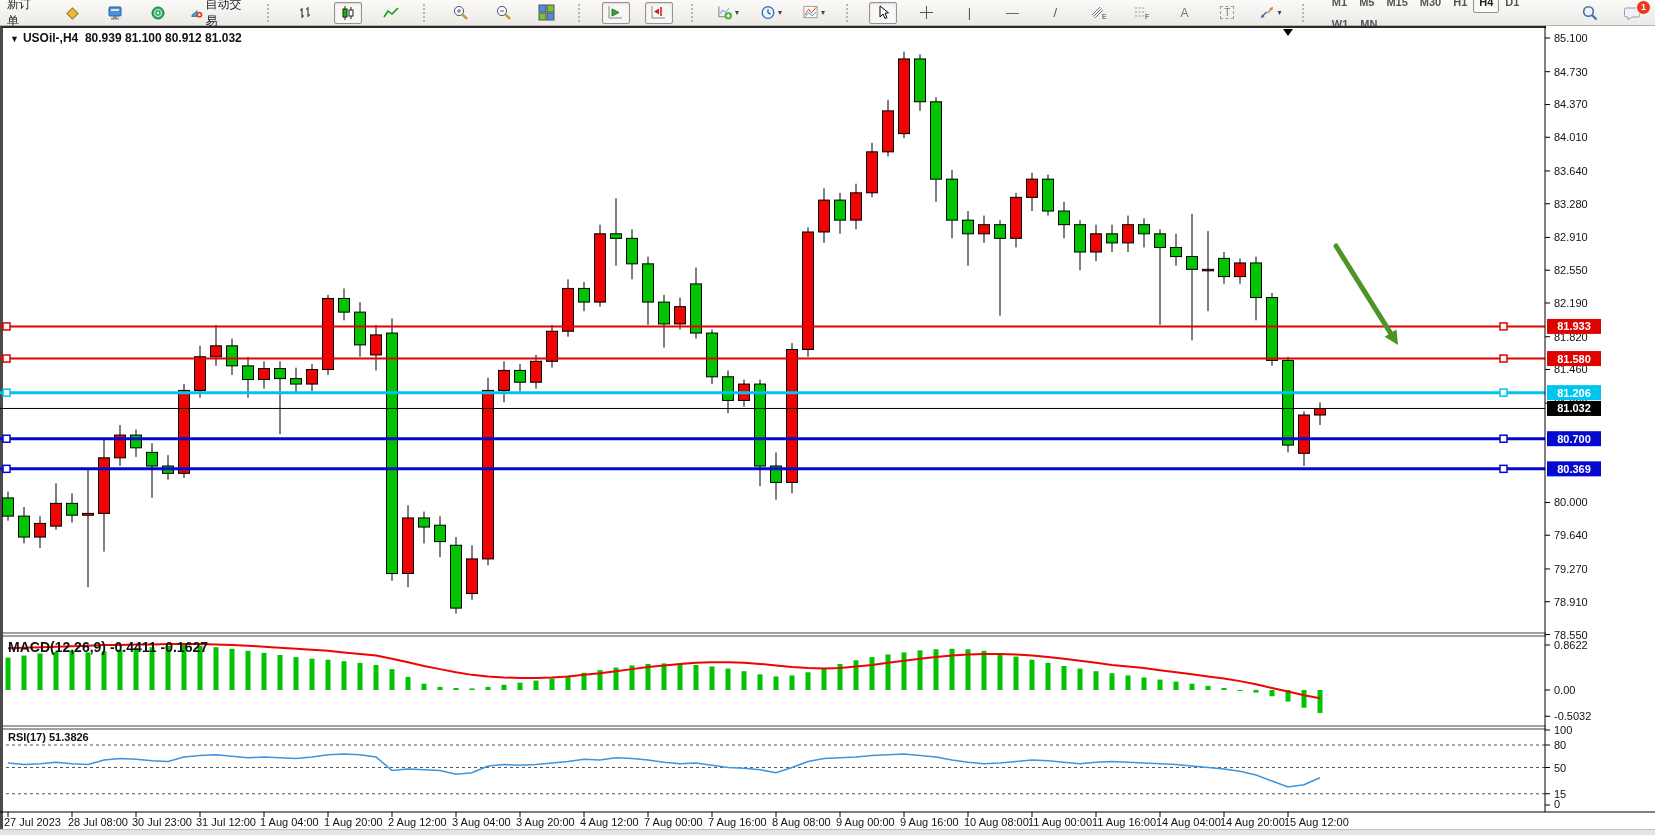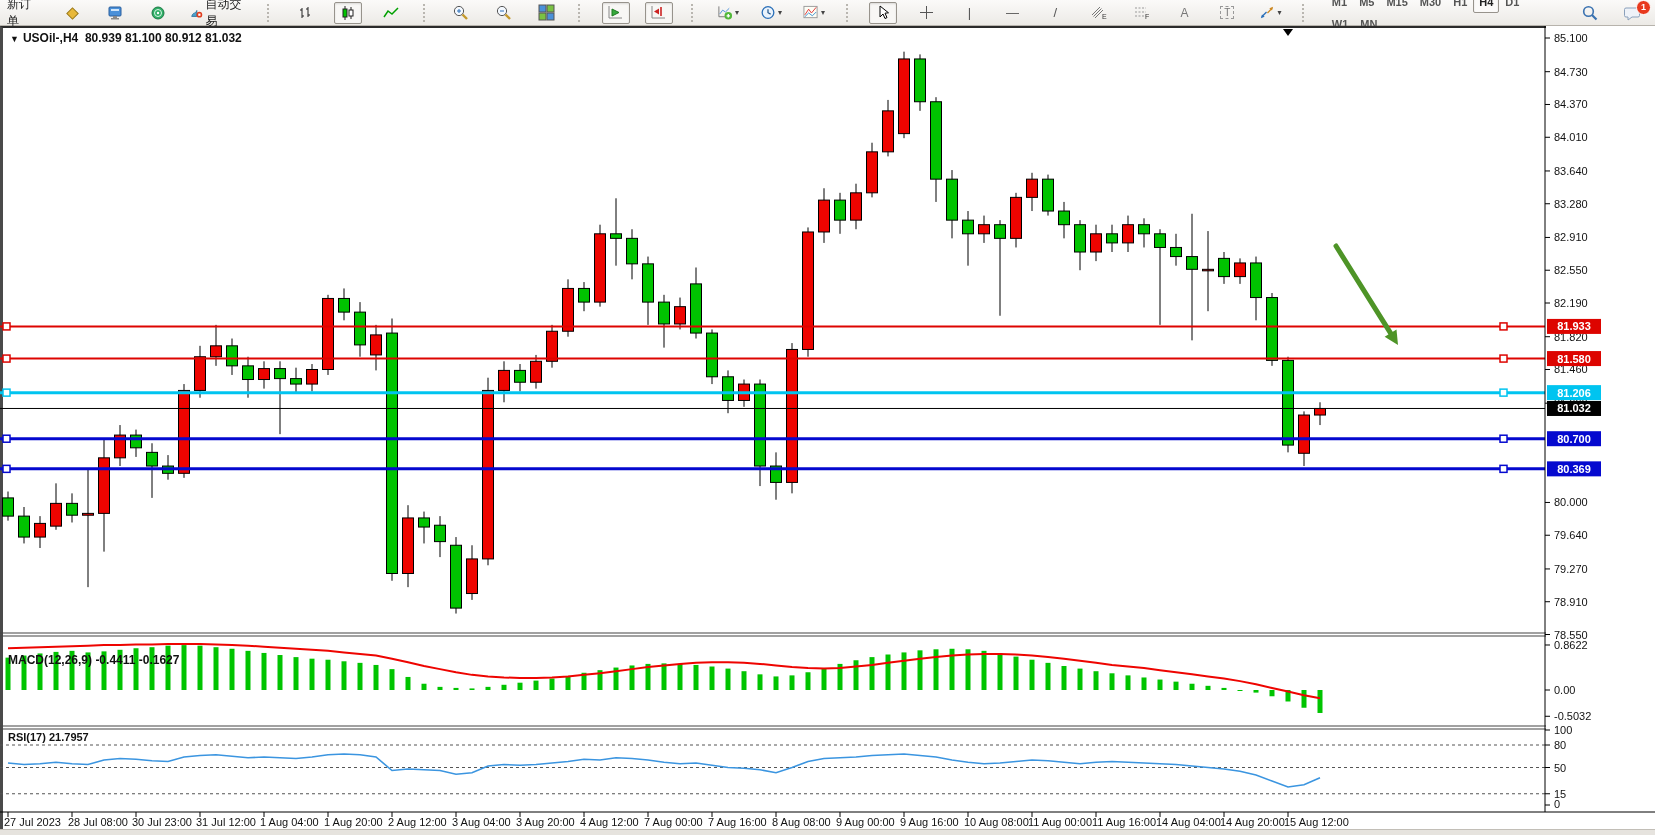--- a/index.html
+++ b/index.html
@@ -21,21 +21,21 @@
   #spacer{flex:1;}
   .badge{position:absolute;top:-3px;right:-5px;background:#e8391d;color:#fff;border-radius:50%;
      width:13px;height:13px;font-size:9px;font-weight:bold;display:flex;align-items:center;justify-content:center;border:1px solid #fff;}
   
   #chart-wrap{position:absolute;left:0;top:26px;width:1655px;height:809px;background:#fff;
      border-top:2px solid #2b2b2b;border-left:3px solid #4a4a4a;box-sizing:border-box;}
   #chart-svg{position:absolute;left:0;top:26px;}
   .overlay{position:absolute;z-index:5;font-size:12px;color:#111;white-space:nowrap;font-weight:bold;}
   #chart-title{left:10px;top:31px;}
   #chart-title .tri{font-size:9px;color:#111;margin-right:4px;}
-  #macd-label{left:8px;top:653px;font-size:12px;}
+  #macd-label{left:8px;top:639px;font-size:14px;}
   #rsi-label{left:8px;top:731px;font-size:11px;}
   #bottom-edge{position:absolute;left:0;top:829px;width:1655px;height:6px;background:#e6e3de;border-top:1px solid #c2beb7;}
   svg text{font-family:"Liberation Sans","DejaVu Sans",sans-serif;}
 </style>
 </head>
 <body>
 <div id="app">
 
   <div id="toolbar">
     <span class="tbtn txtbtn">新订单</span>
@@ -594,17 +594,17 @@
       <polygon points="1283,29 1293,29 1288,36" fill="#000"></polygon>
     </svg>
 
   <div class="overlay" id="chart-title">
     <span class="tri">▼</span><span>USOil-,H4</span>&nbsp;&nbsp;<span>80.939 81.100 80.912 81.032</span>
   </div>
   <div class="overlay" id="macd-label">
     <span>MACD(12,26,9)</span>&nbsp;<span>-0.4411 -0.1627</span>
   </div>
   <div class="overlay" id="rsi-label">
-    <span>RSI(17)</span>&nbsp;<span>21.7957</span>
+    <span>RSI(17)</span>&nbsp;<span>51.3826</span>
   </div>
   <div id="bottom-edge"></div>
 
 </div>
 
 </body></html>

